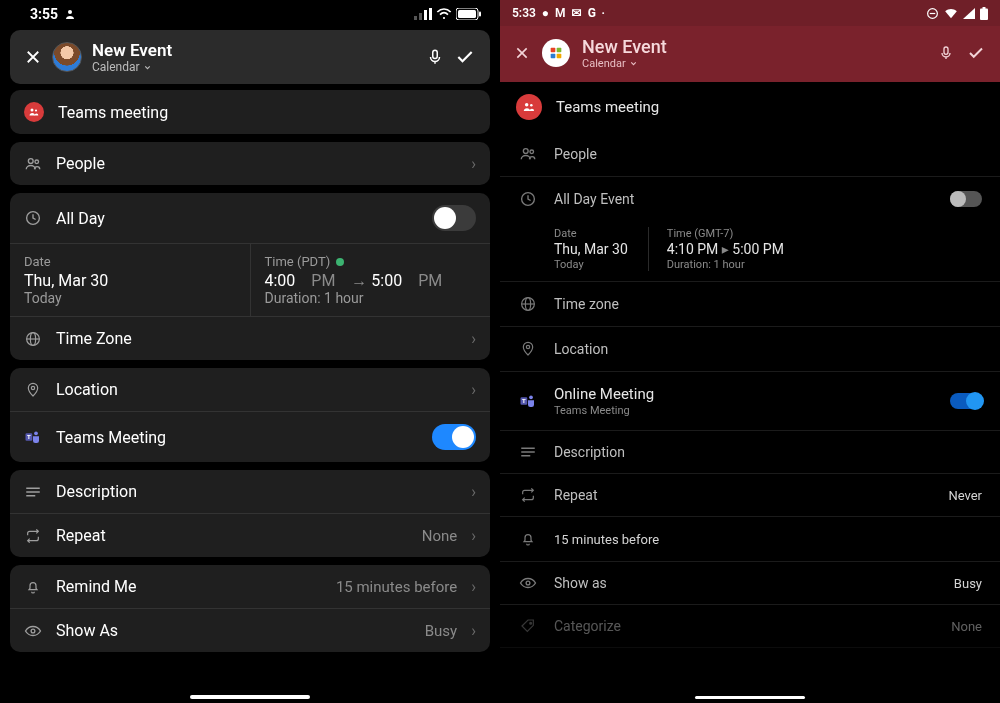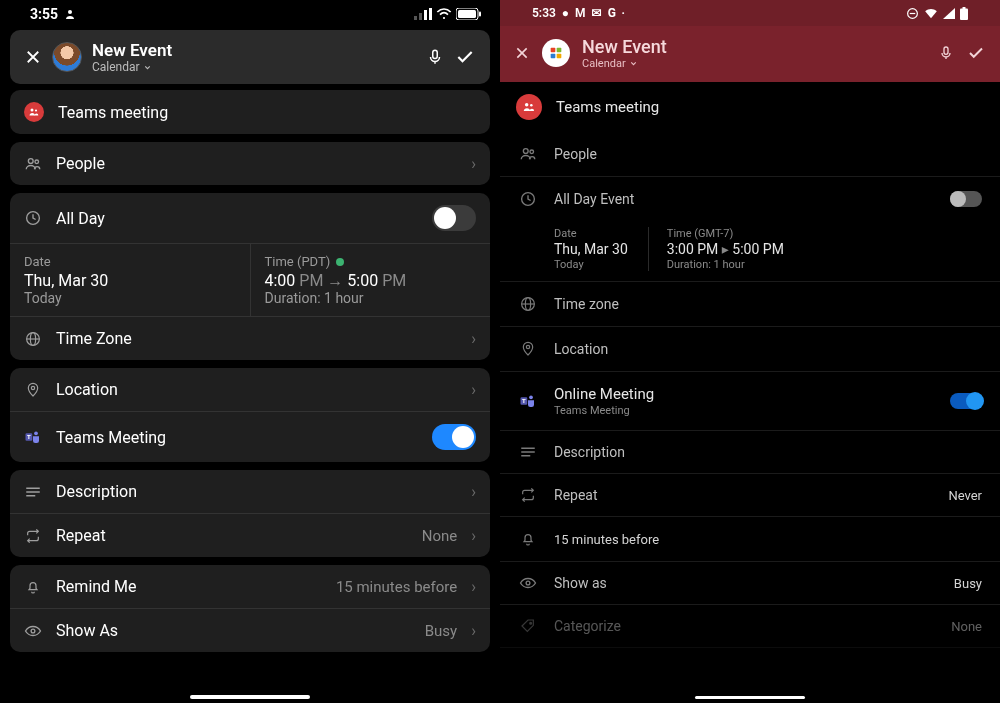--- a/index.html
+++ b/index.html
@@ -52,21 +52,21 @@
   .ios .teams-badge {
     width:20px; height:20px; border-radius:50%; background:#d83b3b;
     display:flex; align-items:center; justify-content:center; font-size:10px; color:#fff;
     flex:0 0 20px;
   }
   .ios .datetime { display:flex; border-top:1px solid #333; }
   .ios .datetime .col { flex:1; padding:10px 14px; }
   .ios .datetime .col + .col { border-left:1px solid #333; }
   .ios .dt-label { font-size:13px; color:#9a9a9a; margin-bottom:2px; display:flex; align-items:center; gap:6px; }
   .ios .dt-main { font-size:16px; color:#fff; }
-  .ios .dt-main .dim { color:#8a8a8a; }
+  .ios .dt-main .dim { color:#8a8a8a;margin-left:12px; }
   .ios .dt-sub { font-size:14px; color:#9a9a9a; }
   .ios .toggle {
     width:44px; height:26px; border-radius:13px; position:relative;
   }
   .ios .toggle.off { background:#3b3b3b; }
   .ios .toggle.on { background:#1e88ff; }
   .ios .knob {
     width:22px; height:22px; border-radius:50%; background:#fff;
     position:absolute; top:2px;
   }
@@ -74,21 +74,21 @@
   .ios .toggle.on .knob { right:2px; }
   .ios .teams-icon {
     width:18px; height:18px; color:#7b83eb; flex:0 0 18px; display:flex; justify-content:center; font-weight:700; font-size:12px;
   }
   .ios .globe-dot { width:8px; height:8px; border-radius:50%; background:#3cb371; display:inline-block; }
   .ios .home-indicator { position:absolute; bottom:4px; left:50%; transform:translateX(-50%); width:120px; height:4px; background:#fff; border-radius:2px; }
 
   
   .android .statusbar {
     background:#6f1f28; display:flex; justify-content:space-between; align-items:center;
-    padding:6px 32px; font-size:12px; font-weight:600;
+    padding:6px 12px; font-size:12px; font-weight:600;
   }
   .android .statusbar .left { display:flex; align-items:center; gap:6px; }
   .android .statusbar .right { display:flex; align-items:center; gap:5px; }
   .android .header {
     background:#7a222c; display:flex; align-items:center; gap:12px; padding:10px 14px 12px;
   }
   .android .app-badge {
     width:28px; height:28px; border-radius:50%; background:#fff;
     display:flex; align-items:center; justify-content:center; font-size:12px; font-weight:700; color:#d83b01;
   }
@@ -470,21 +470,21 @@
 
     <div class="dtblock">
       <div class="col">
         <div class="sm-label">Date</div>
         <div class="md-main">Thu, Mar 30</div>
         <div class="sm-sub">Today</div>
       </div>
       <div class="col">
         <div class="sm-label">Time (GMT-7)</div>
         <div class="md-main">
-          <span>3:00 PM</span> <span style="color:#888">▸</span> <span>5:00 PM</span>
+          <span>4:10 PM</span> <span style="color:#888">▸</span> <span>5:00 PM</span>
         </div>
         <div class="sm-sub">Duration: 1 hour</div>
       </div>
     </div>
 
     <div class="arow">
       <div class="icon">
         <svg width="18" height="18" viewBox="0 0 24 24" fill="none" stroke="#7a7a7a" stroke-width="1.6">
             <circle cx="12" cy="12" r="8.5"></circle>
             <ellipse cx="12" cy="12" rx="3.5" ry="8.5"></ellipse>

